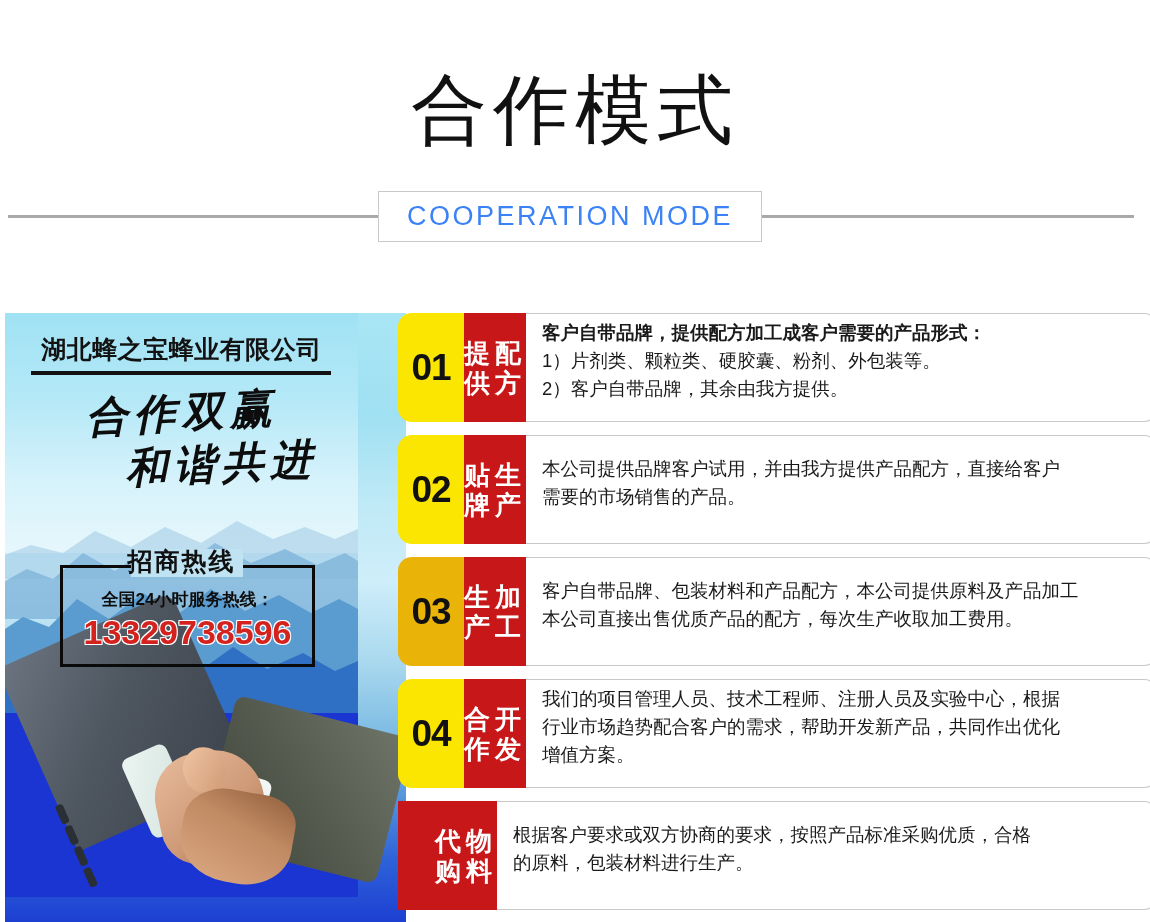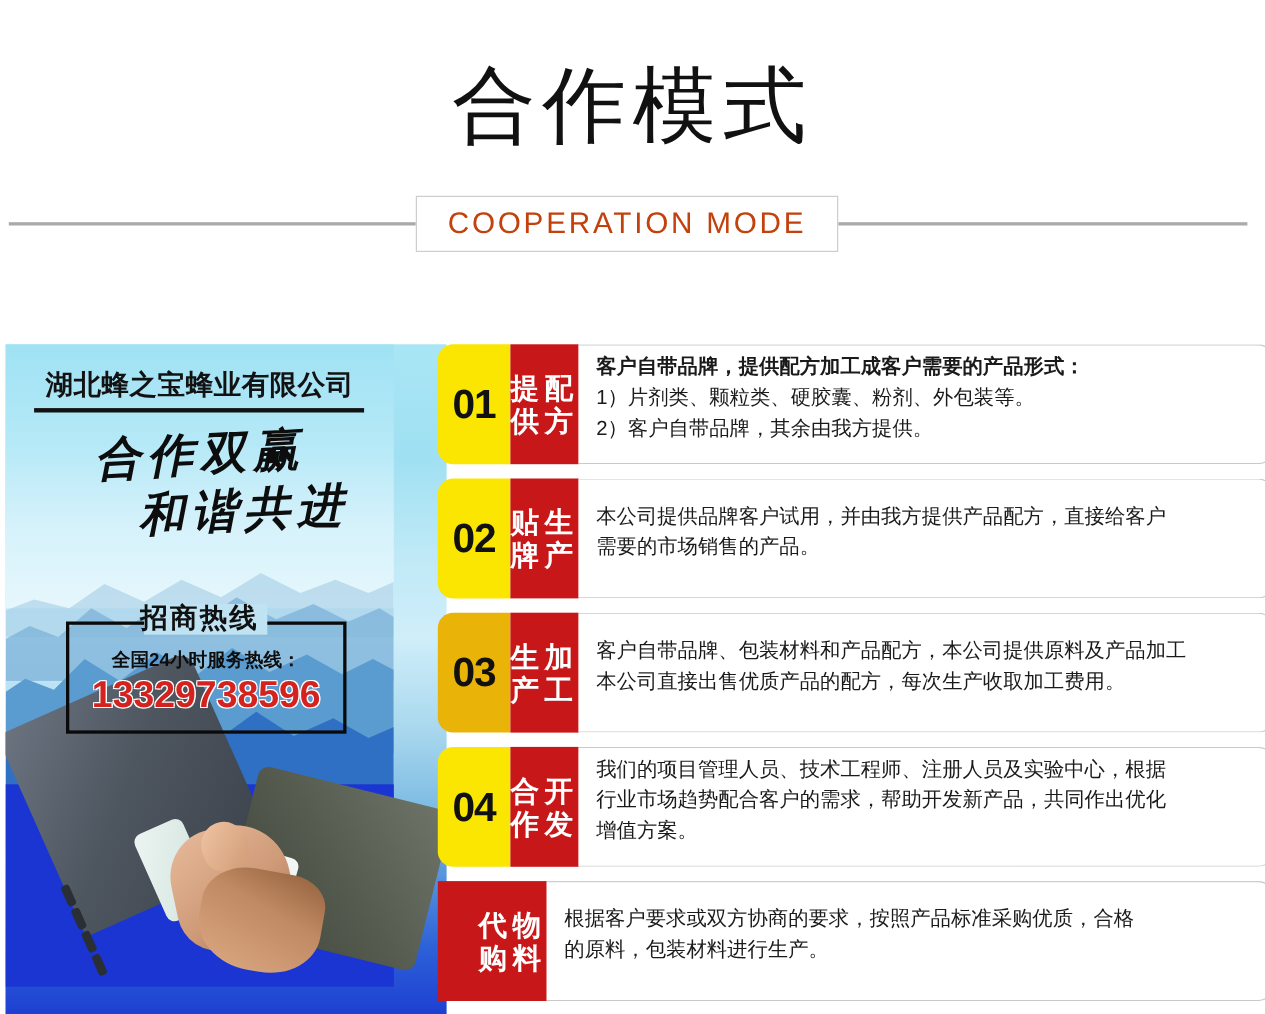--- a/index.html
+++ b/index.html
@@ -5,21 +5,21 @@
   html,body{margin:0;padding:0;}
   body{
     width:1150px;height:922px;
     background:#ffffff;
     font-family:"Liberation Sans","DejaVu Sans",sans-serif;
     overflow:hidden;
     position:relative;
   }
 
   
-  #header{position:absolute;left:0;top:3px;width:1150px;height:270px;}
+  #header{position:absolute;left:0;top:16px;width:1150px;height:270px;}
 
   #page-title{
     position:absolute;left:0;top:48px;width:1150px;
     text-align:center;
     font-family:"Liberation Serif","DejaVu Serif",serif;
     font-size:76px;line-height:92px;
     letter-spacing:6px;
     color:#111111;
     white-space:nowrap;
   }
@@ -35,21 +35,21 @@
   #subtitle-box{
     position:absolute;left:378px;top:175px;width:384px;height:51px;
     border:1px solid #c9c9c9;
     box-sizing:border-box;
     background:#ffffff;
     display:flex;align-items:center;justify-content:center;
   }
   #subtitle-text{
     font-size:27px;
     letter-spacing:2.5px;
-    color:#c2410c;
+    color:#3b82f6;
     font-weight:400;
     white-space:nowrap;
   }
 
   
   #promo-panel{
     position:absolute;left:5px;top:313px;width:353px;height:636px;
     overflow:hidden;
     background:linear-gradient(#a9e6f5 0%,#9fe0f2 16%,#bfe9f6 30%,#cfeefa 42%,#a9d8ee 55%,#6fb2e0 70%,#2d62d8 86%,#1730d0 100%);
     padding-left:48px;

